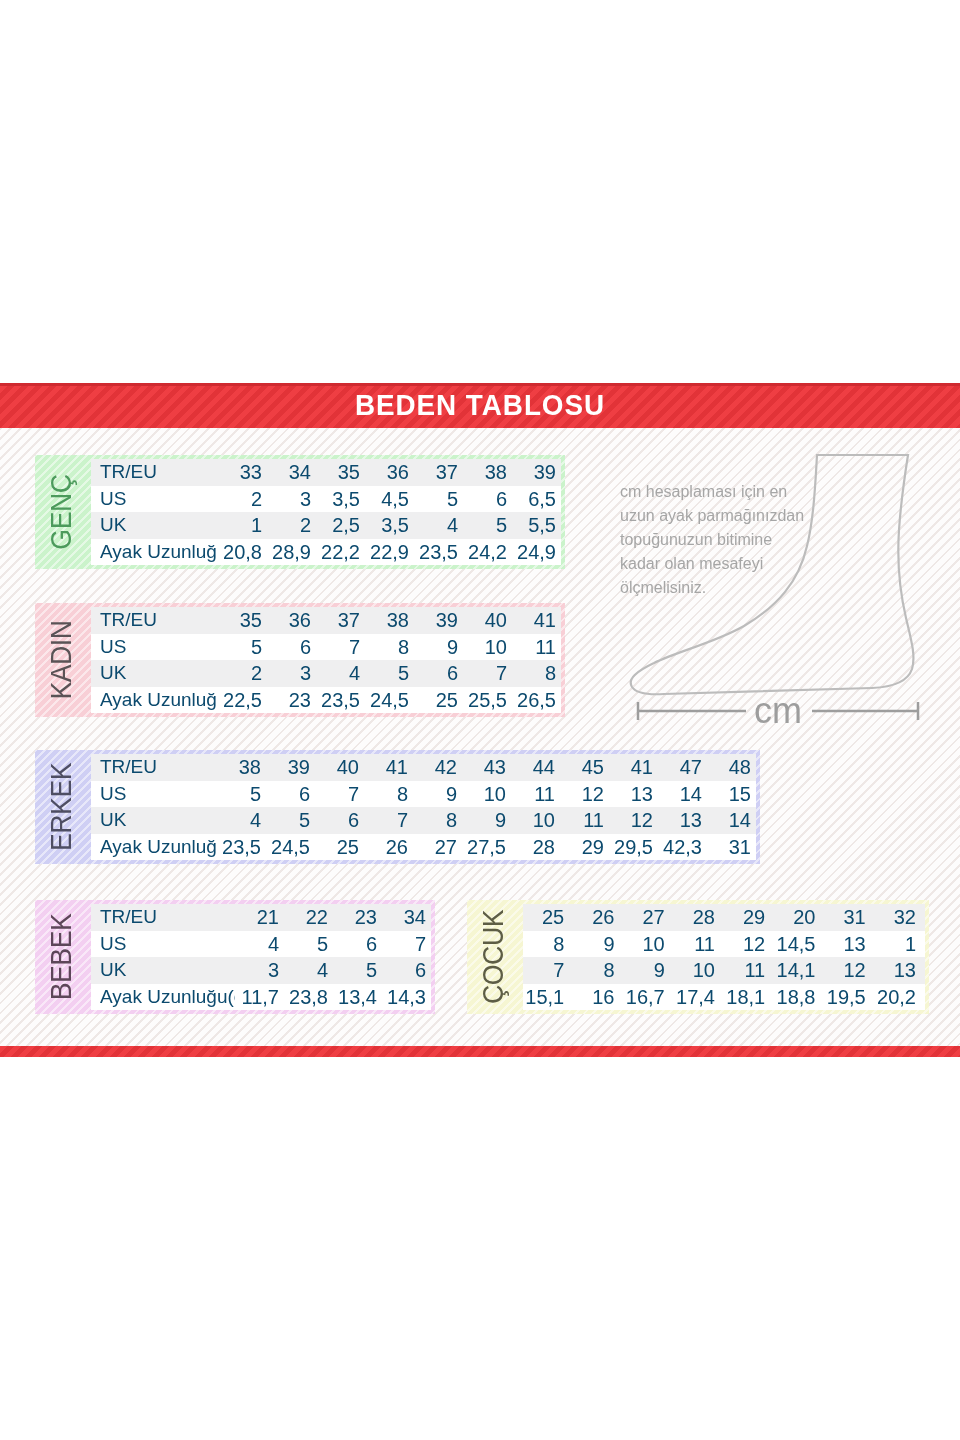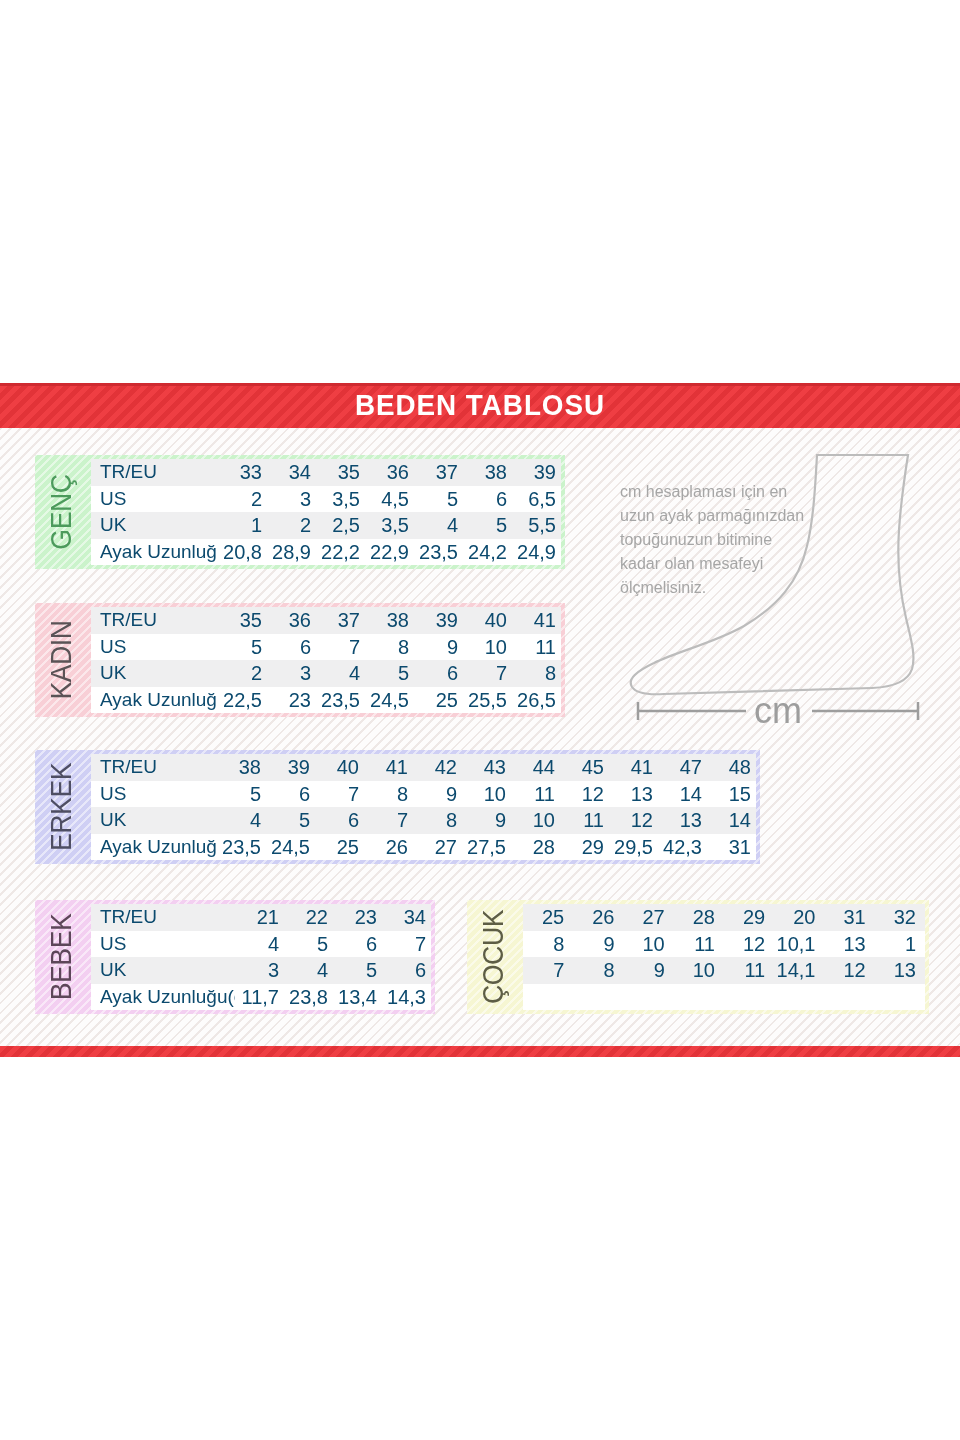--- a/index.html
+++ b/index.html
@@ -274,33 +274,43 @@
             <div class="vcell">20</div>
             <div class="vcell">31</div>
             <div class="vcell">32</div>
           </div>
           <div class="grid-row">
             <div class="vcell">8</div>
             <div class="vcell">9</div>
             <div class="vcell">10</div>
             <div class="vcell">11</div>
             <div class="vcell">12</div>
-            <div class="vcell">10,1</div>
+            <div class="vcell">14,5</div>
             <div class="vcell">13</div>
             <div class="vcell">1</div>
           </div>
           <div class="grid-row">
             <div class="vcell">7</div>
             <div class="vcell">8</div>
             <div class="vcell">9</div>
             <div class="vcell">10</div>
             <div class="vcell">11</div>
             <div class="vcell">14,1</div>
             <div class="vcell">12</div>
             <div class="vcell">13</div>
+          </div>
+          <div class="grid-row">
+            <div class="vcell">15,1</div>
+            <div class="vcell">16</div>
+            <div class="vcell">16,7</div>
+            <div class="vcell">17,4</div>
+            <div class="vcell">18,1</div>
+            <div class="vcell">18,8</div>
+            <div class="vcell">19,5</div>
+            <div class="vcell">20,2</div>
           </div>
         </div>
     </section>
 
     <div class="info-text">cm hesaplaması için en
 uzun ayak parmağınızdan
 topuğunuzun bitimine
 kadar olan mesafeyi
 ölçmelisiniz.</div>
 

